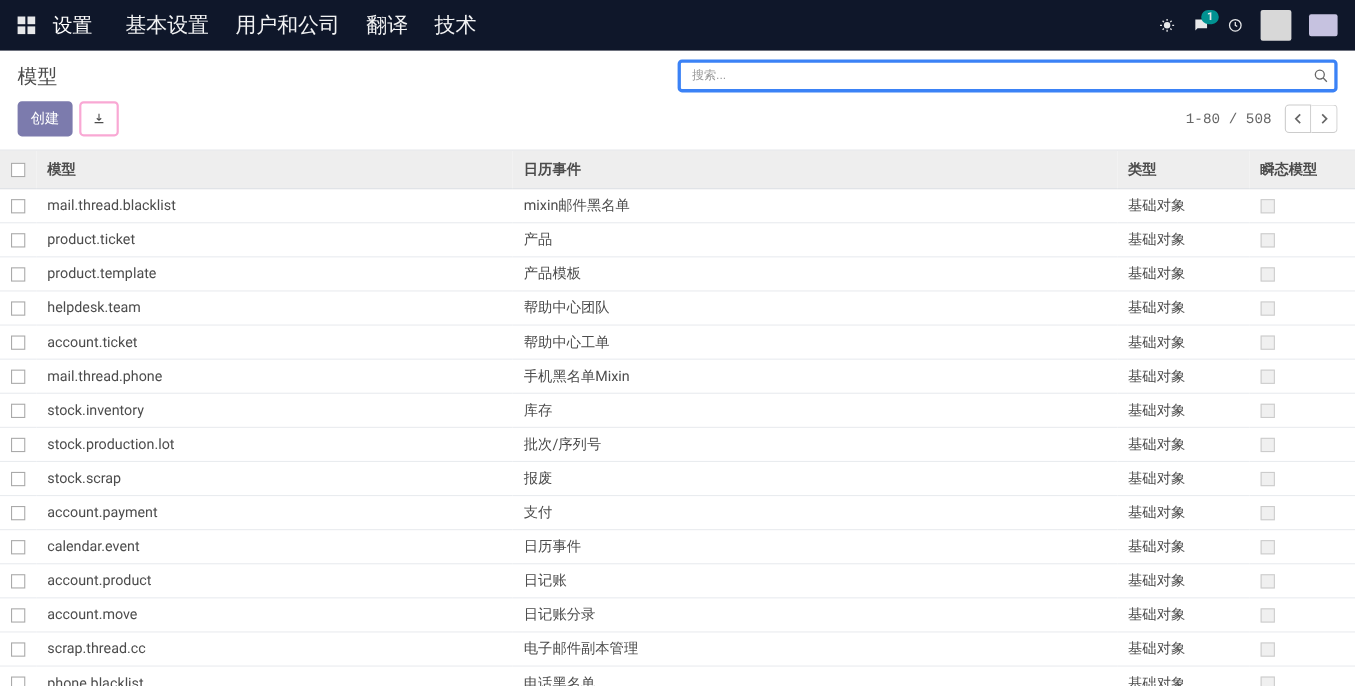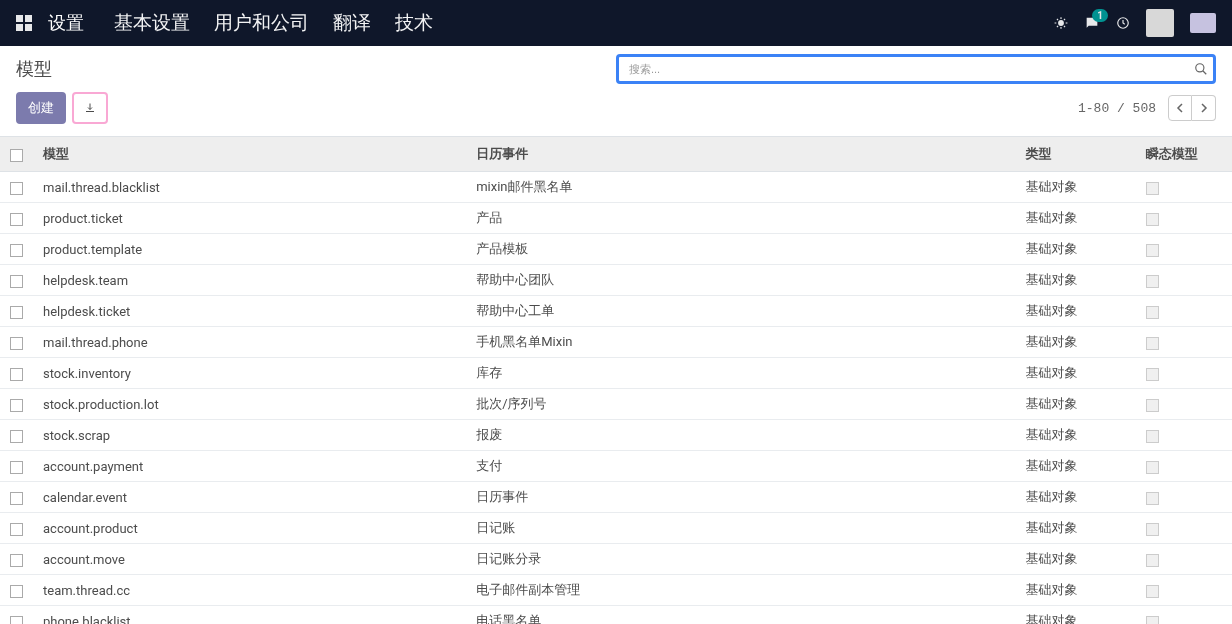--- a/index.html
+++ b/index.html
@@ -168,21 +168,21 @@
       </tr>
       <tr>
         <td class="chk-cell"><span class="chk"></span></td>
         <td>helpdesk.team</td>
         <td>帮助中心团队</td>
         <td>基础对象</td>
         <td><span class="chk disabled"></span></td>
       </tr>
       <tr>
         <td class="chk-cell"><span class="chk"></span></td>
-        <td>helpdesk.ticket</td>
+        <td>account.ticket</td>
         <td>帮助中心工单</td>
         <td>基础对象</td>
         <td><span class="chk disabled"></span></td>
       </tr>
       <tr>
         <td class="chk-cell"><span class="chk"></span></td>
         <td>mail.thread.phone</td>
         <td>手机黑名单Mixin</td>
         <td>基础对象</td>
         <td><span class="chk disabled"></span></td>
@@ -231,21 +231,21 @@
       </tr>
       <tr>
         <td class="chk-cell"><span class="chk"></span></td>
         <td>account.move</td>
         <td>日记账分录</td>
         <td>基础对象</td>
         <td><span class="chk disabled"></span></td>
       </tr>
       <tr>
         <td class="chk-cell"><span class="chk"></span></td>
-        <td>team.thread.cc</td>
+        <td>scrap.thread.cc</td>
         <td>电子邮件副本管理</td>
         <td>基础对象</td>
         <td><span class="chk disabled"></span></td>
       </tr>
       <tr>
         <td class="chk-cell"><span class="chk"></span></td>
         <td>phone.blacklist</td>
         <td>电话黑名单</td>
         <td>基础对象</td>
         <td><span class="chk disabled"></span></td>

